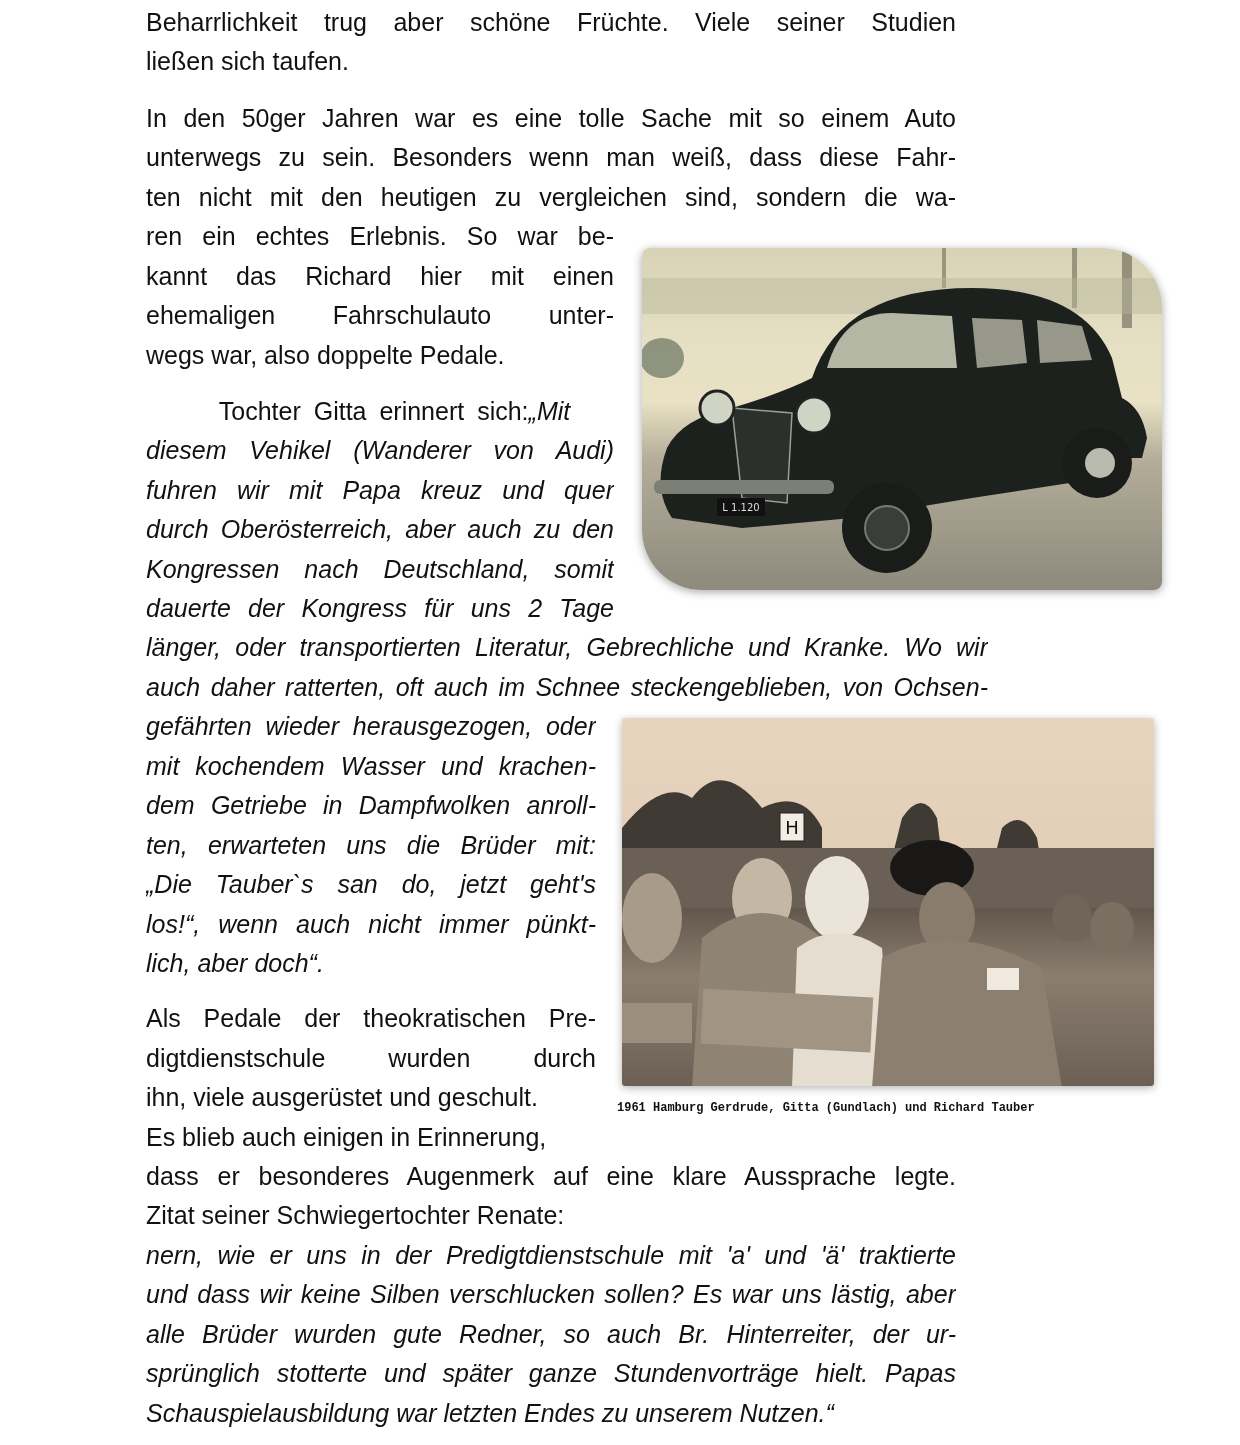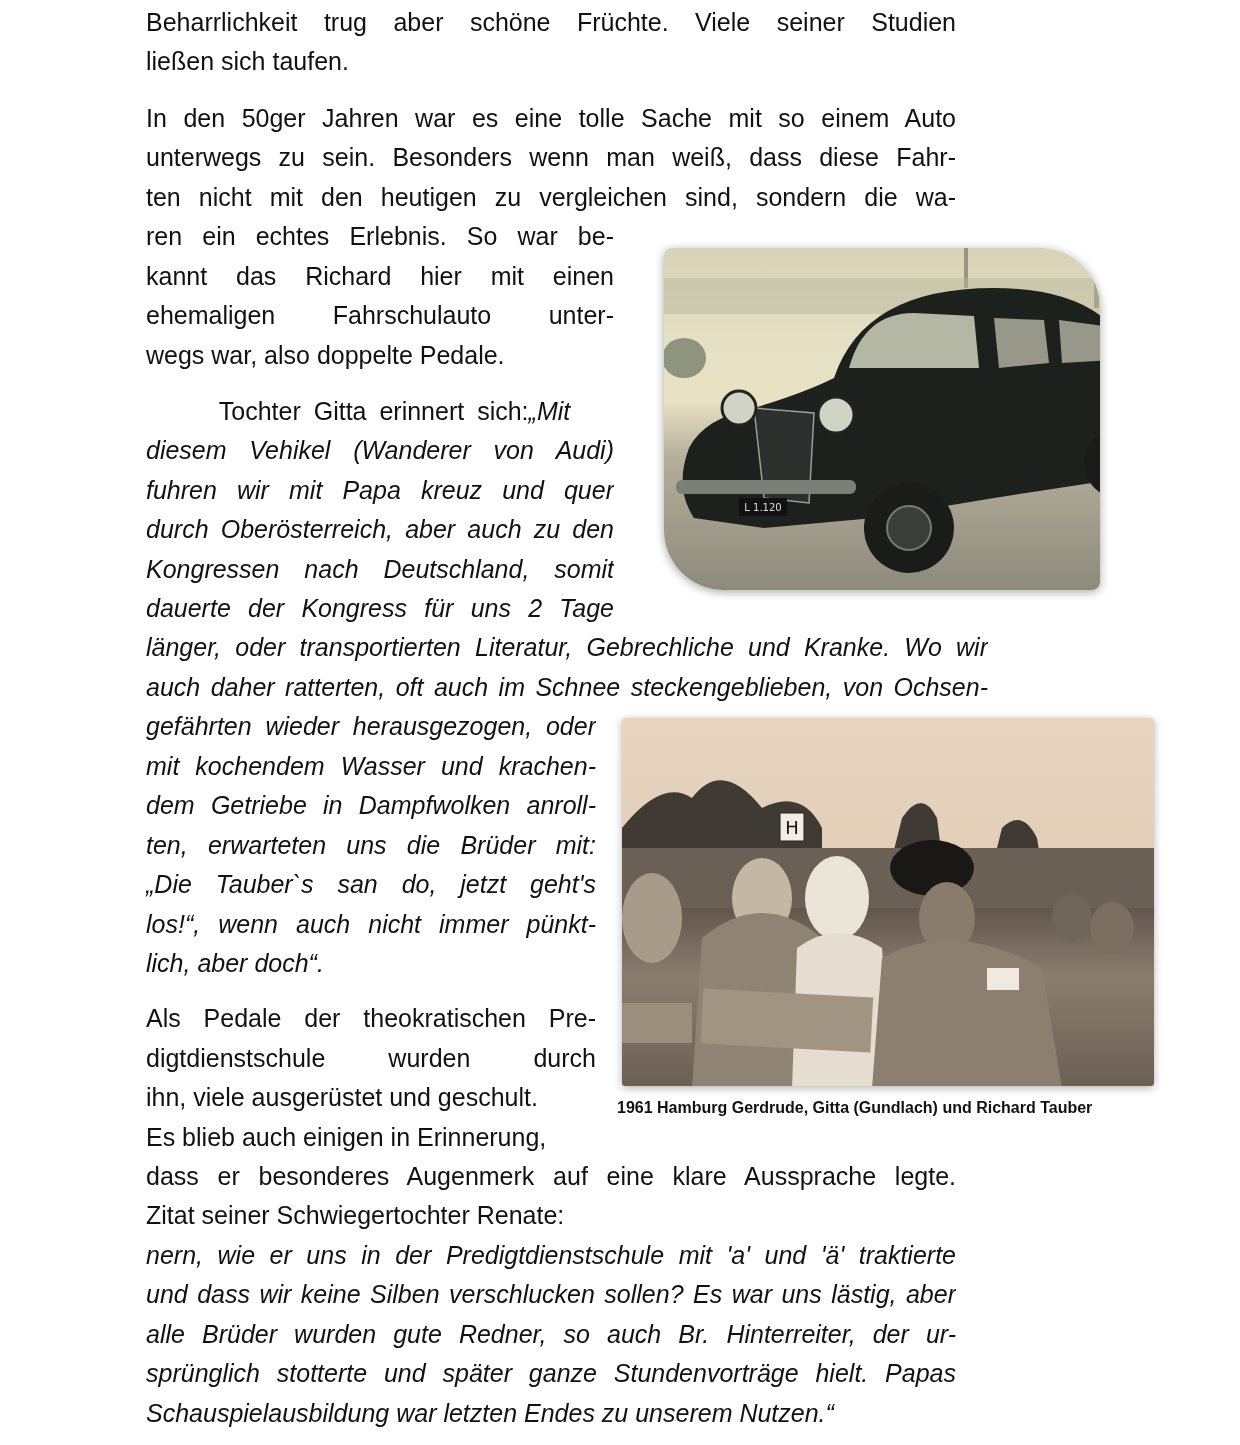--- a/index.html
+++ b/index.html
@@ -15,37 +15,37 @@
   }
   .line.j { text-align: justify; text-align-last: justify; white-space: normal; overflow: hidden; height: 30px; }
   .it { font-style: italic; }
   .w810 { width: 810px; }
   .w468 { width: 468px; }
   .w450 { width: 450px; }
   .w842 { width: 842px; }
 
   
   .photo-car {
-    position: absolute; left: 664px; top: 248px; width: 436px; height: 342px;
+    position: absolute; left: 642px; top: 248px; width: 520px; height: 342px;
     border-radius: 8px 60px 8px 60px; overflow: hidden;
     background: linear-gradient(180deg, #d8d3b6 0%, #e6e0c5 30%, #e8e1c3 45%, #b3ad99 62%, #8e8a7c 100%);
     box-shadow: 0 2px 10px rgba(0,0,0,0.35);
   }
   
   .photo-congress {
     position: absolute; left: 622px; top: 718px; width: 532px; height: 368px;
     background: linear-gradient(180deg, #e8d5c0 0%, #e3cfb8 35%, #5b5046 48%, #8a7d6f 70%, #6c6055 100%);
     box-shadow: 0 2px 8px rgba(0,0,0,0.3);
     border-radius: 3px;
     overflow: hidden;
   }
   .caption {
     position: absolute; left: 617px; top: 1098px; width: 560px;
-    font-size: 16px; font-weight: bold; line-height: 20px; white-space: nowrap;
-    font-family: Liberation Sans, sans-serif;
+    font-size: 12px; font-weight: bold; line-height: 20px; white-space: nowrap;
+    font-family: Liberation Mono, monospace;
   }
 </style>
 </head>
 <body>
 
 <div class="line j w810" style="top:7px">Beharrlichkeit trug aber schöne Früchte. Viele seiner Studien</div>
 <div class="line" style="top:46px">ließen sich taufen.</div>
 
 <div class="line j w810" style="top:103px">In den 50ger Jahren war es eine tolle Sache mit so einem Auto</div>
 <div class="line j w810" style="top:142px">unterwegs zu sein. Besonders wenn man weiß, dass diese Fahr-</div>

